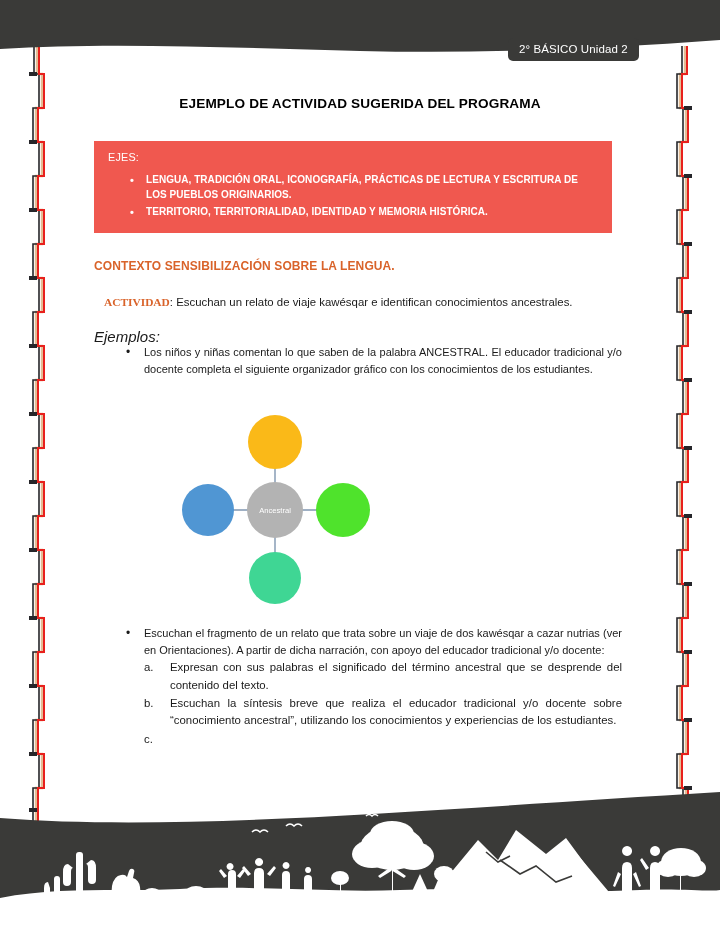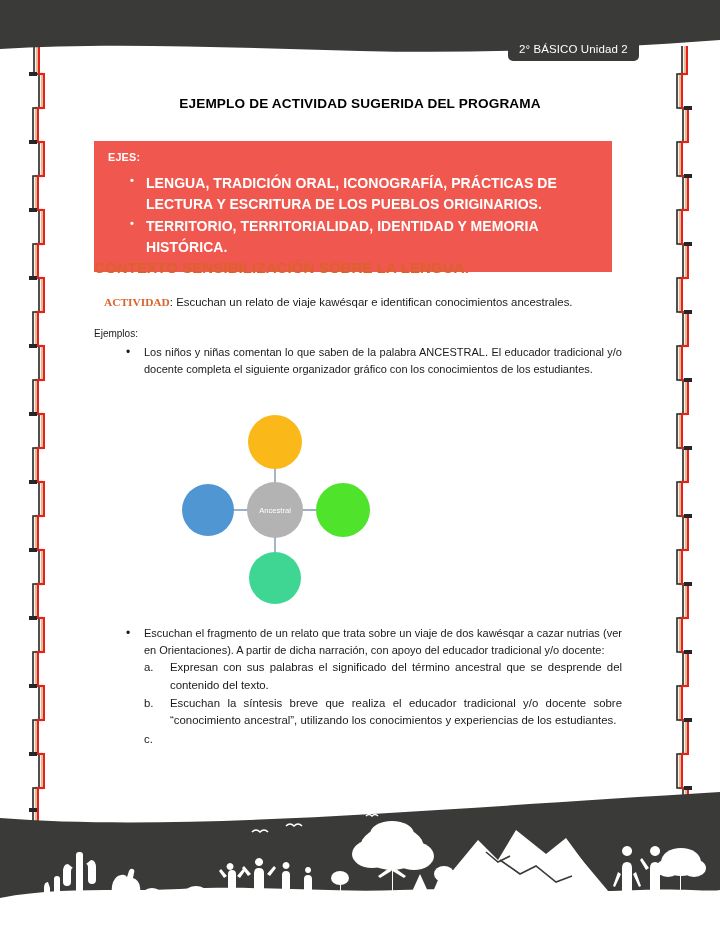--- a/index.html
+++ b/index.html
@@ -103,53 +103,53 @@
     position: absolute;
     top: 141px;
     left: 94px;
     width: 518px;
     background: #f0584f;
     padding: 10px 0 12px 0;
     color: #ffffff;
   }
   .ejes-label {
     font-size: 10.8px;
-    font-weight: bold;
+    font-weight: normal;
     padding-left: 14px;
     letter-spacing: 0.2px;
     margin-bottom: 10px;
   }
   .ejes-list {
     margin: 0;
     padding: 0 16px 0 52px;
     list-style: none;
   }
   .ejes-list li {
     position: relative;
-    font-size: 14px;
+    font-size: 10px;
     font-weight: bold;
     line-height: 1.48;
     letter-spacing: 0.05px;
     margin-bottom: 2px;
     text-align: left;
   }
   .ejes-list li::before {
     content: "\2022";
     position: absolute;
     left: -16px;
     top: -1px;
     font-size: 11px;
   }
 
   .context-heading {
     position: absolute;
     top: 259px;
     left: 94px;
     width: 530px;
-    font-size: 15px;
+    font-size: 12px;
     font-weight: bold;
     color: #d9632a;
     letter-spacing: 0.1px;
   }
 
   .activity-line {
     position: absolute;
     top: 294px;
     left: 104px;
     width: 520px;
@@ -160,22 +160,23 @@
   .activity-label {
     color: #d9632a;
     font-weight: bold;
     font-family: Liberation Serif, serif;
   }
 
   .ejemplos-label {
     position: absolute;
     top: 328px;
     left: 94px;
-    font-size: 10px;
-    color: #1a1a1a;
+    font-size: 15px;
+    color: #1a1a1a;
+    font-style: italic;
   }
 
   .bullet-block {
     position: absolute;
     left: 118px;
     width: 504px;
   }
   .bullet-block.first { top: 344px; }
   .bullet-block.second { top: 625px; }
 

